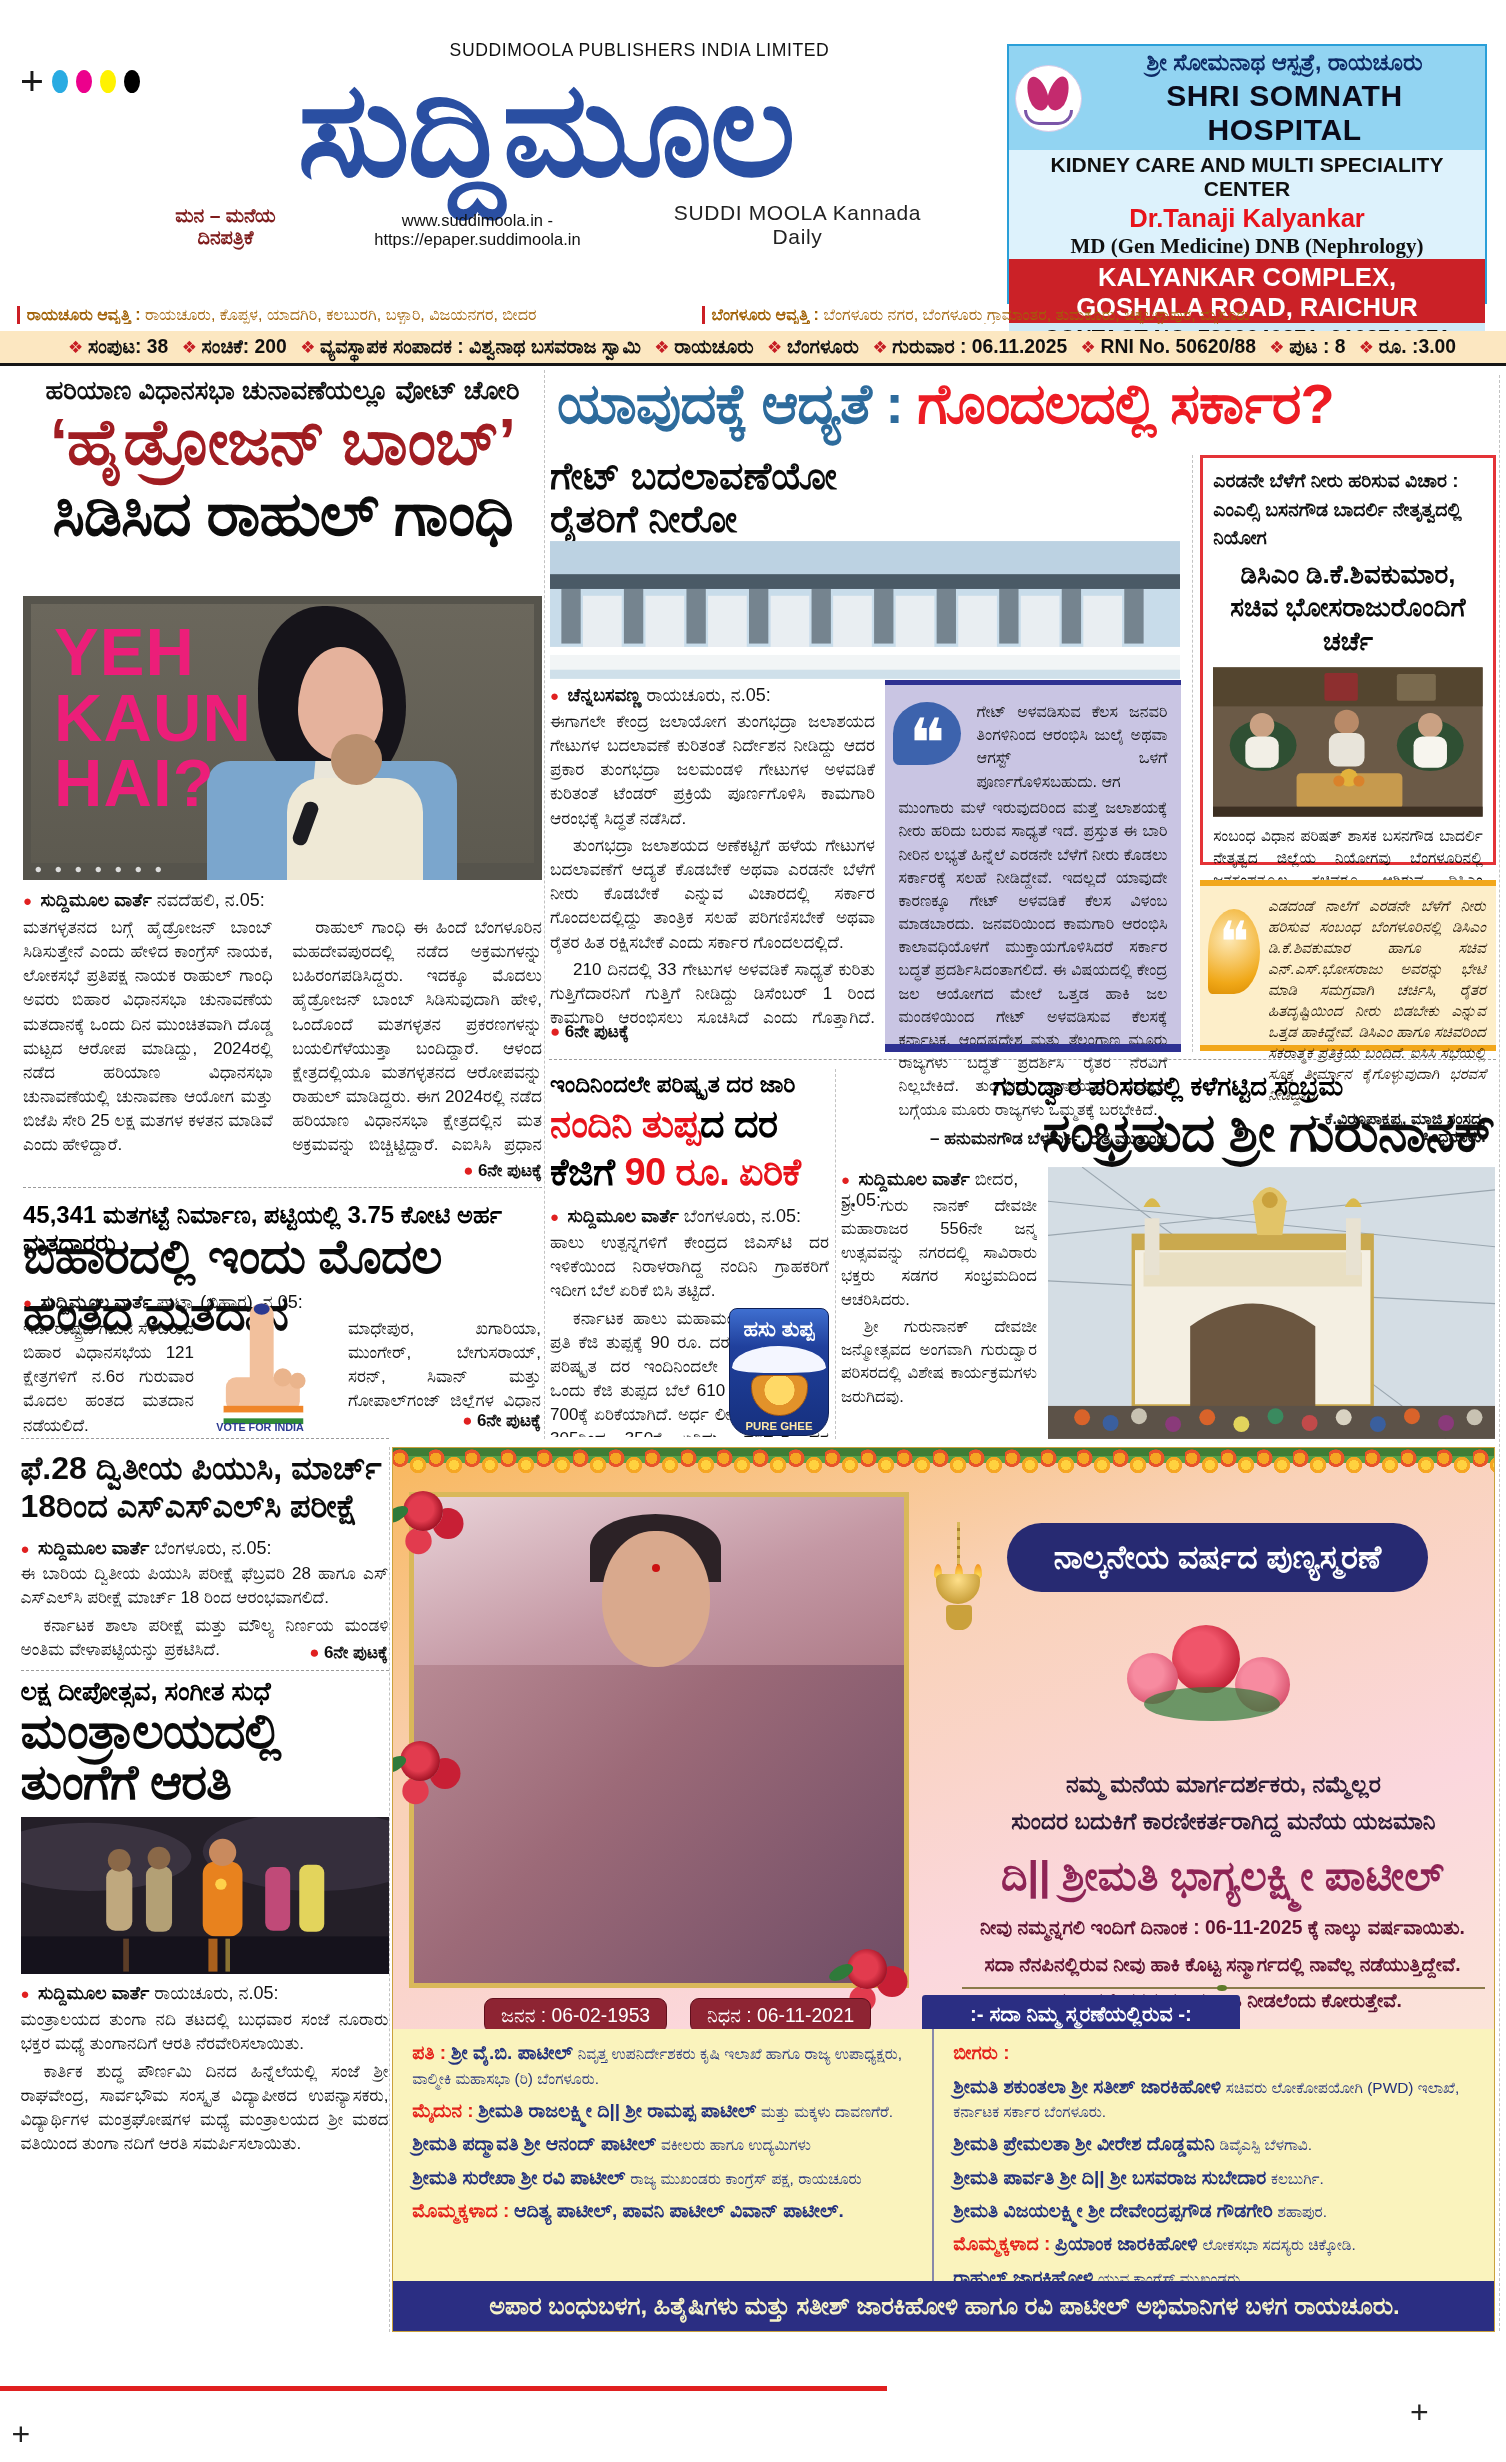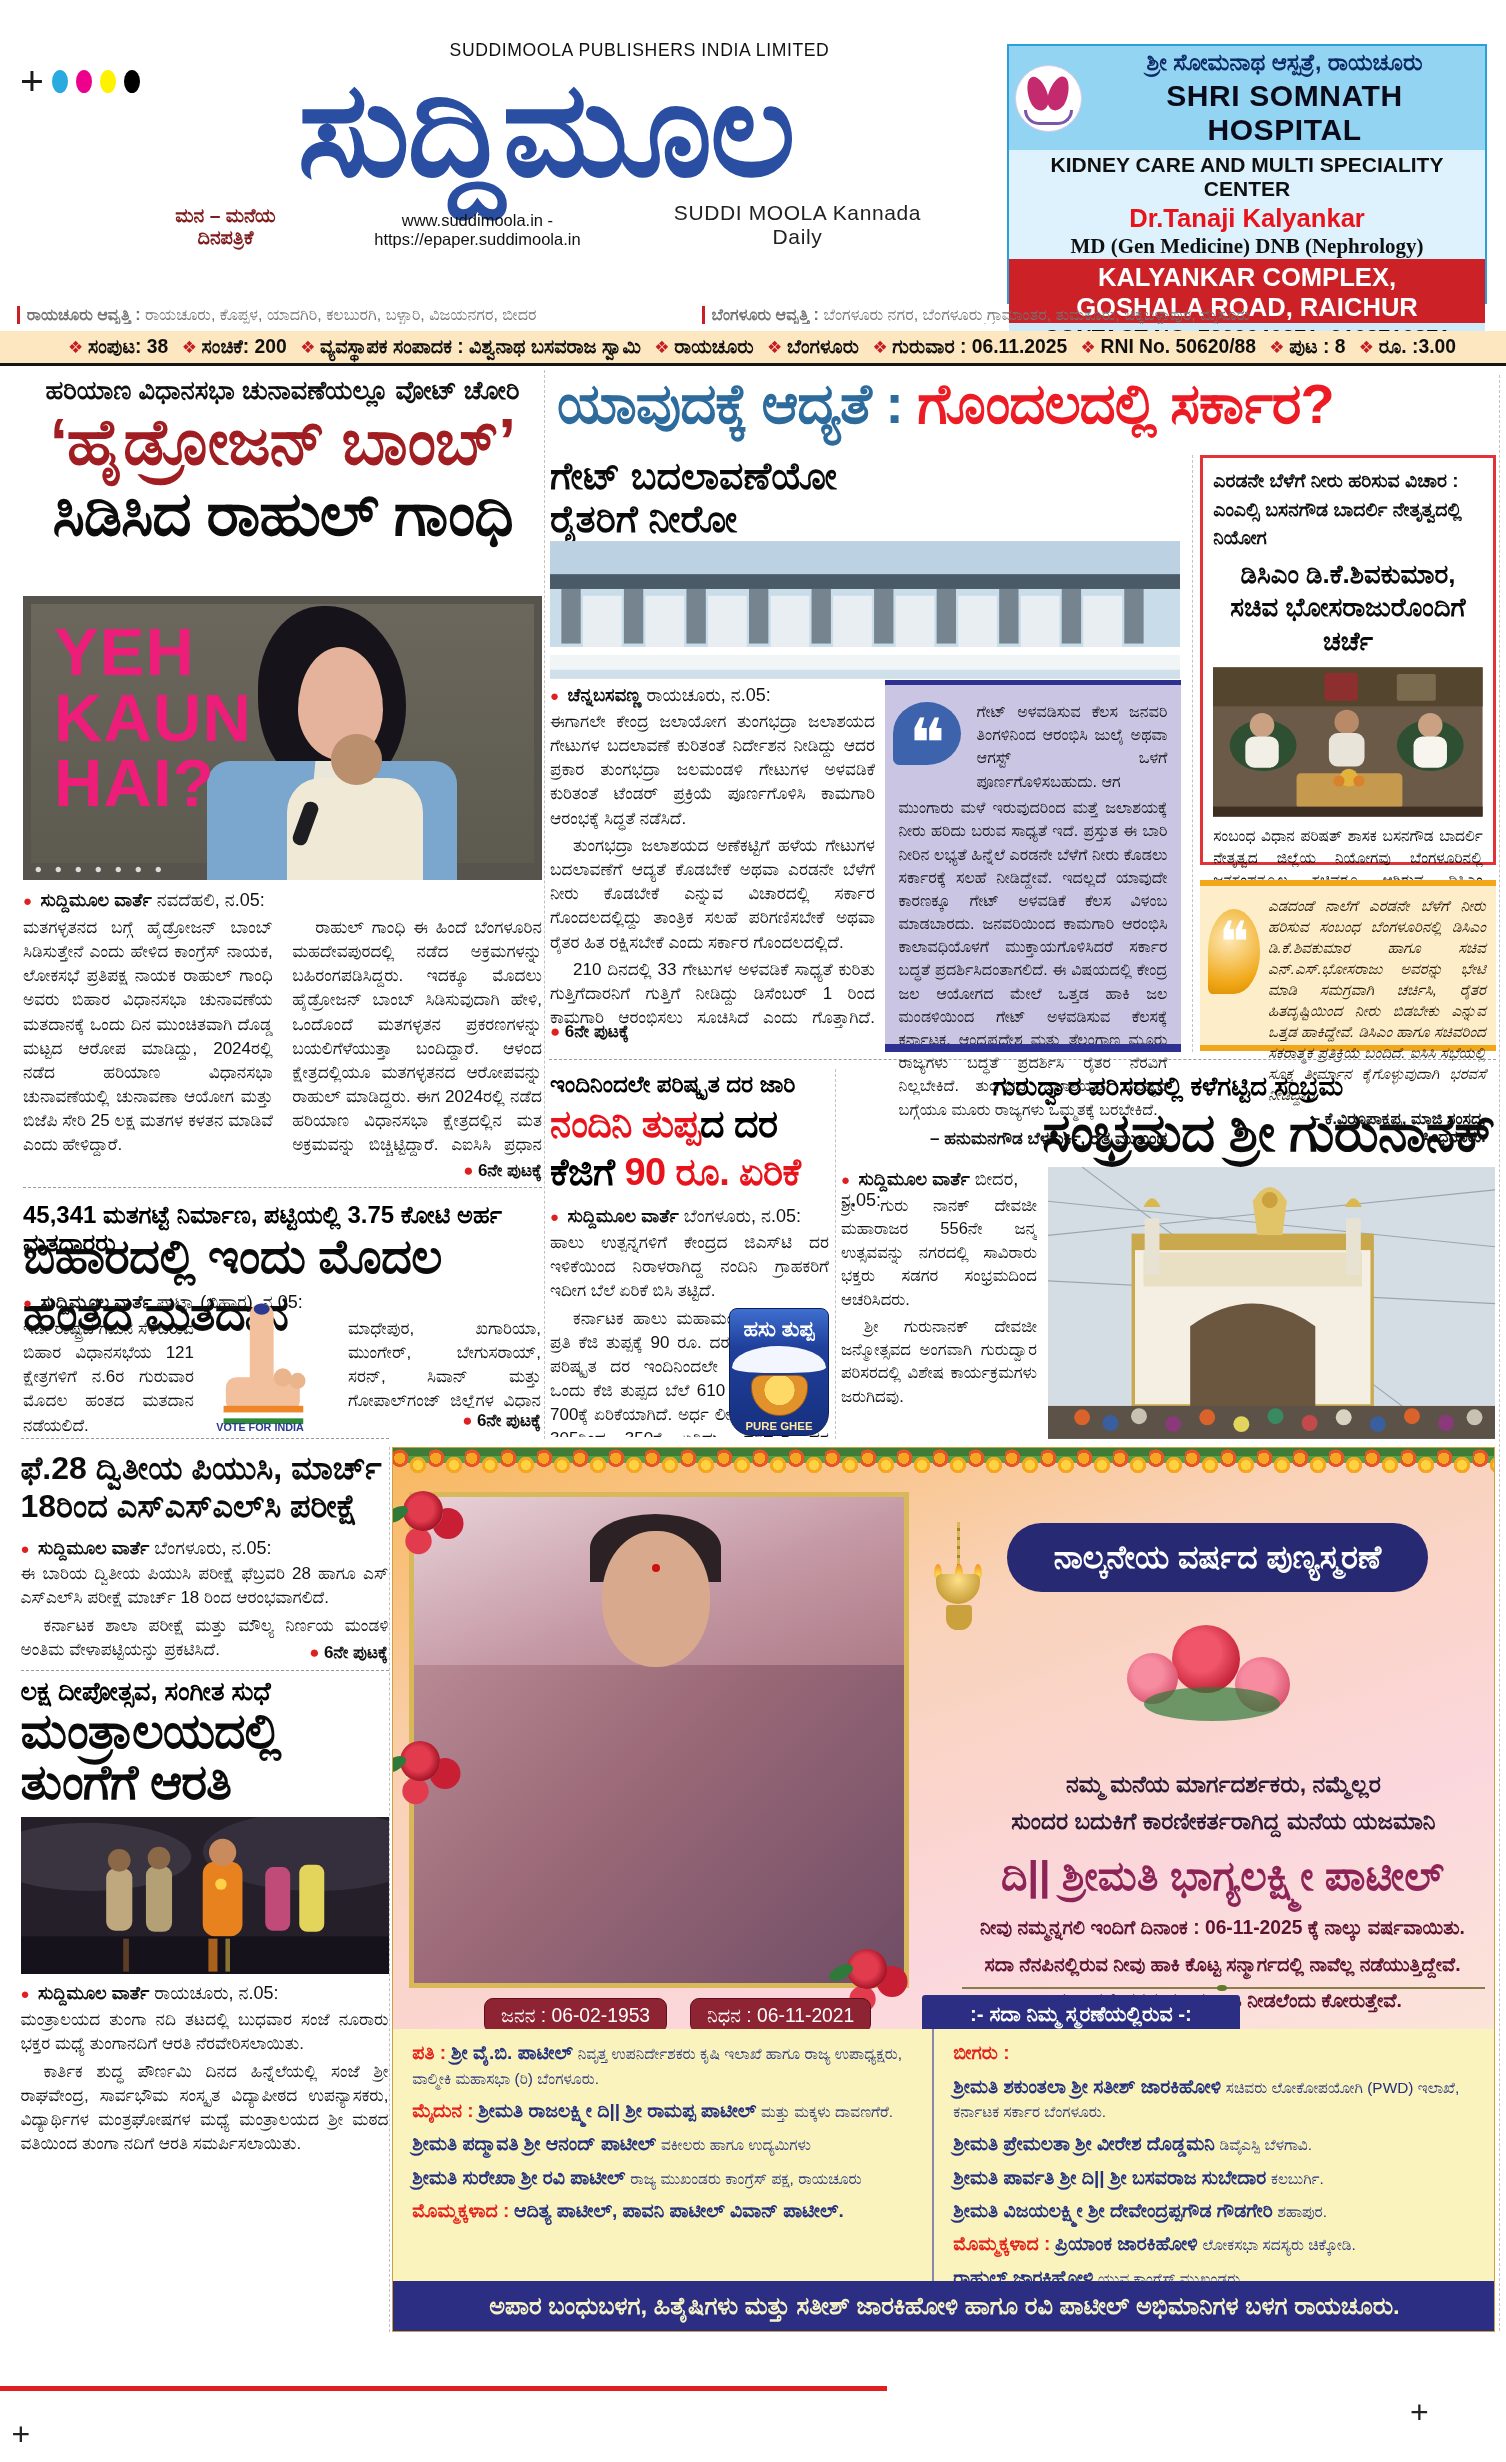--- a/index.html
+++ b/index.html
@@ -37,21 +37,21 @@
   .hosp-kn { font-size:23px; font-weight:900; color:#0d2a66; }
   .hosp-en { font-size:30px; font-weight:900; color:#0a0a1a; letter-spacing:0.6px; margin-top:2.3px; }
   .hosp-mid { background:#ddf2fc; flex:0 0 84px; text-align:center; padding-top:3.4px; }
   .hosp-kidney-line { font-size:21px; font-weight:900; color:#101010; }
   .hosp-doc { font-size:25.6px; font-weight:900; color:#e8131b; margin-top:2.3px; }
   .hosp-md { font-family:"Liberation Serif","DejaVu Serif",serif; font-size:21px; font-weight:700; color:#101010; margin-top:1.1px; }
   .hosp-red { background:#cb2127; flex:1; color:#fff; text-align:center; font-weight:900; font-size:25.6px; line-height:1.18; padding-top:3.4px; }
   .hosp-contact { background:#cfeaf8; flex:0 0 30px; text-align:center; font-size:21.6px; font-weight:900; color:#0a0a0a; display:flex; align-items:center; justify-content:center; }
 
   
-  .edition { position:absolute; left:17px; top:306px; width:1478px; display:flex; gap:13.6px; font-size:16px; color:#737373; }
+  .edition { position:absolute; left:17px; top:306px; width:1478px; display:flex; gap:13.6px; font-size:16px; color:#a16207; }
   .ed-cell { border-left:3.4px solid #cc1f25; padding-left:6.8px; white-space:nowrap; overflow:hidden; }
   .ed-cell b { font-weight:900; }
   .infobar { position:absolute; left:0; top:331px; width:1507px; height:35px; background:#fce7c1; border-bottom:3.4px solid #161616; display:flex; align-items:center; justify-content:space-between; padding:0 51px 0 68px; }
   .infoitem { font-size:19.3px; font-weight:900; color:#101010; white-space:nowrap; }
   .infoitem::before { content:"❖ "; color:#c61d23; font-size:17px; }
 
   
   .kicker { font-weight:700; color:#111; }
   .byline { font-size:18px; color:#111; }
   .byline::before { content:"●"; color:#e02020; margin-right:3.4px; font-size:15px; }

